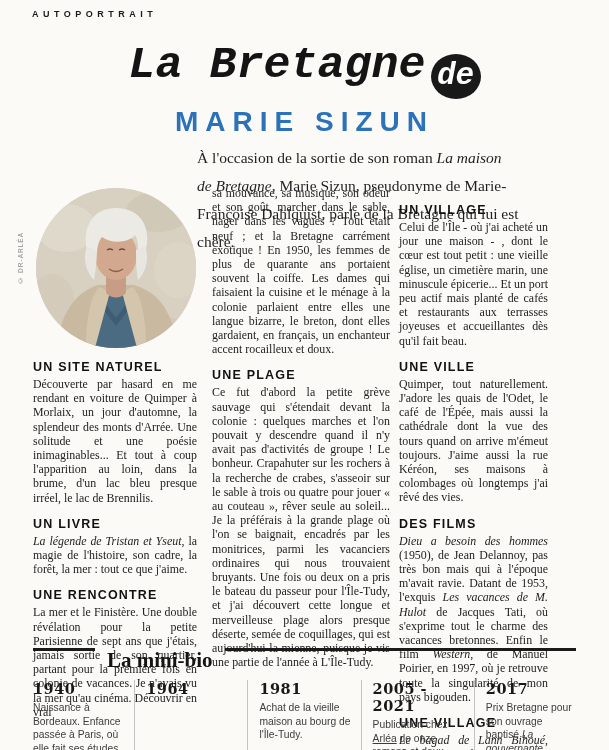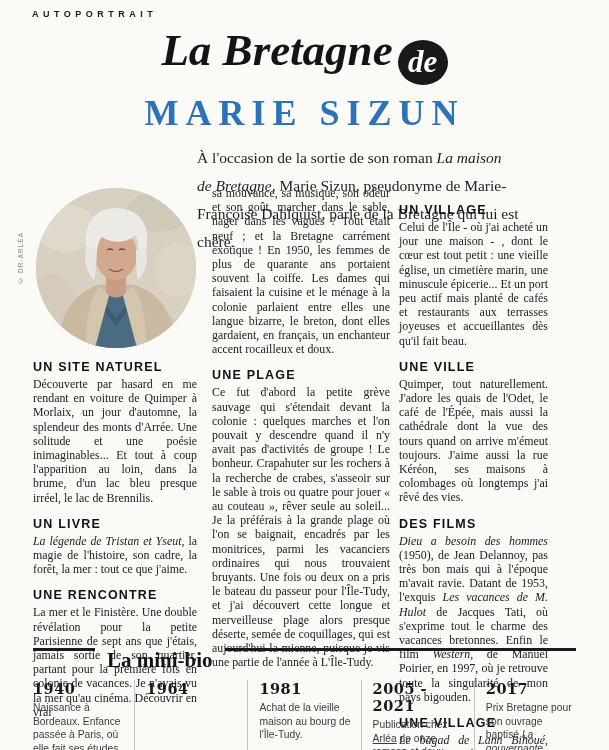--- a/index.html
+++ b/index.html
@@ -3,27 +3,27 @@
 <meta charset="utf-8">
 <style>
   html,body{margin:0;padding:0;}
   body{width:609px;height:750px;background:#fbfaf7;font-family:"Liberation Serif",serif;color:#222;overflow:hidden;}
   .page{position:relative;width:609px;height:750px;}
 
   .kicker{position:absolute;top:9px;left:32px;font-family:"Liberation Sans",sans-serif;
           font-weight:bold;font-size:9px;letter-spacing:4.5px;color:#1c1c1c;}
 
   .masthead{position:absolute;top:26px;left:0;width:100%;text-align:center;}
-  .title-line{font-family:Liberation Serif, serif;font-style:italic;font-weight:600;
-              font-size:45px;color:#141414;line-height:48px;}
+  .title-line{font-family:Liberation Mono, monospace;font-style:italic;font-weight:600;
+              font-size:45px;color:#141414;line-height:48px;margin-top:16px;}
   .title-badge{display:inline-block;width:50px;height:45px;background:#191919;border-radius:50%;
                color:#fff;font-style:italic;font-size:31px;line-height:43px;text-align:center;
                vertical-align:-7px;margin-left:5px;font-weight:600;}
-  .author{margin-top:7px;font-family:Liberation Serif, serif;font-weight:800;
-          font-size:36px;letter-spacing:7px;color:#2b72b8;}
+  .author{margin-top:7px;font-family:Liberation Sans, sans-serif;font-weight:800;
+          font-size:28px;letter-spacing:7px;color:#2b72b8;}
 
   .intro{position:absolute;left:197px;top:128px;width:322px;font-size:15.5px;line-height:28px;color:#1f1f1f;}
   .intro i{font-style:italic;}
 
   .photo-wrap{position:absolute;left:36px;top:188px;width:160px;height:160px;border-radius:50%;
               overflow:hidden;background:#d8d0c1;}
   .photo-wrap svg{display:block;}
   .credit{position:absolute;left:17px;top:232px;font-family:"Liberation Sans",sans-serif;
           font-size:6.5px;color:#8a8a8a;letter-spacing:1px;
           writing-mode:vertical-rl;transform:rotate(180deg);}

